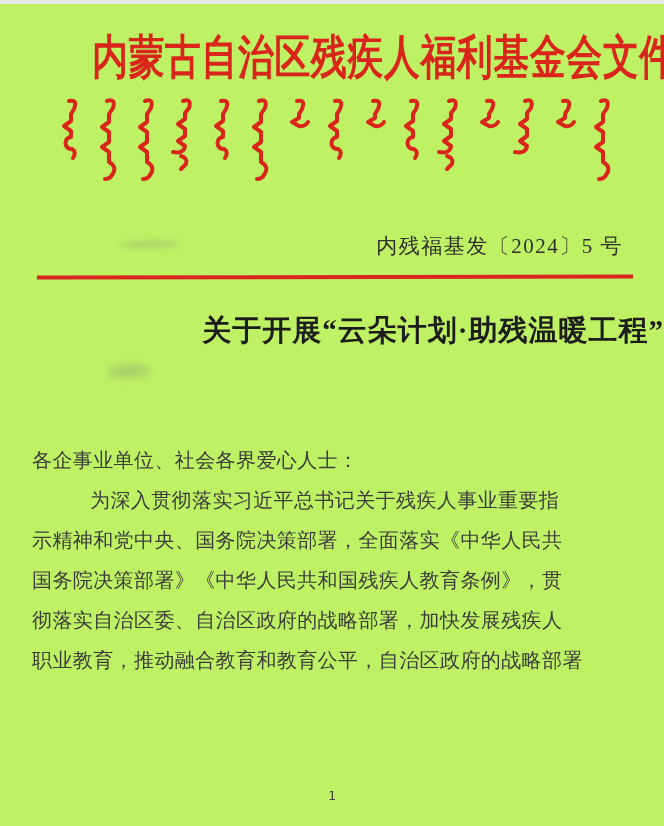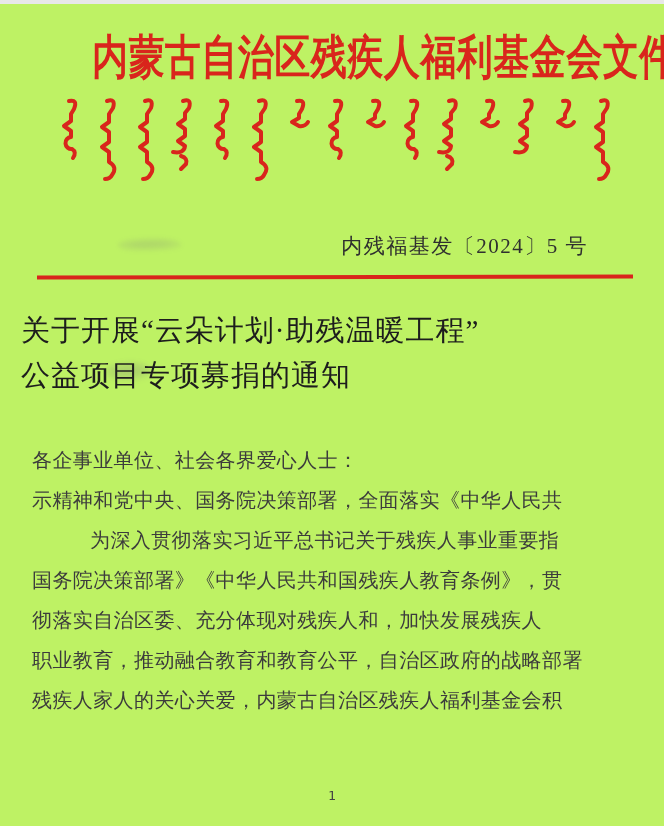--- a/index.html
+++ b/index.html
@@ -45,21 +45,21 @@
     fill: none;
     stroke-width: 4;
     stroke-linecap: round;
     stroke-linejoin: round;
   }
 
   
   .doc-number {
     position: absolute;
     top: 228px;
-    right: 76px;
+    right: 41px;
     font-size: 21px;
     letter-spacing: 1.5px;
     color: #2f2f2f;
     white-space: nowrap;
   }
 
   
   .red-line {
     position: absolute;
     top: 271px;
@@ -69,27 +69,26 @@
     background: #d9251c;
     transform: rotate(-0.12deg);
   }
 
   
   .doc-title {
     position: absolute;
     top: 304px;
     left: 0;
     width: 100%;
-    text-align: left;
+    text-align: right;
     font-size: 29px;
-    font-weight: 400;
+    font-weight: 700;
     color: #1d1d1d;
     line-height: 45px;
     letter-spacing: 1px;
-    padding-left: 21px;
   }
 
   
   .body-text {
     position: absolute;
     top: 436px;
     left: 32px;
     width: 585px;
     font-size: 20px;
     line-height: 40px;
@@ -163,28 +162,26 @@
 
   <div class="smudge smudge-1"></div>
   <div class="smudge smudge-2"></div>
 
   <div class="doc-number">内残福基发〔2024〕5 号</div>
 
   <div class="red-line"></div>
 
   <div class="doc-title">
     <div>关于开展“云朵计划·助残温暖工程”</div>
-    <div>公益项目专项募捐的通知</div>
   </div>
 
   <div class="body-text">
     <div class="line">各企事业单位、社会各界爱心人士：</div>
+    <div class="line indent">为深入贯彻落实习近平总书记关于残疾人事业重要指</div>
     <div class="line">示精神和党中央、国务院决策部署，全面落实《中华人民共</div>
-    <div class="line indent">为深入贯彻落实习近平总书记关于残疾人事业重要指</div>
     <div class="line">国务院决策部署》《中华人民共和国残疾人教育条例》，贯</div>
-    <div class="line">彻落实自治区委、充分体现对残疾人和，加快发展残疾人</div>
+    <div class="line">彻落实自治区委、自治区政府的战略部署，加快发展残疾人</div>
     <div class="line">职业教育，推动融合教育和教育公平，自治区政府的战略部署</div>
-    <div class="line">残疾人家人的关心关爱，内蒙古自治区残疾人福利基金会积</div>
   </div>
 
   <div class="page-number">1</div>
 
 </div>
 
 </body></html>

